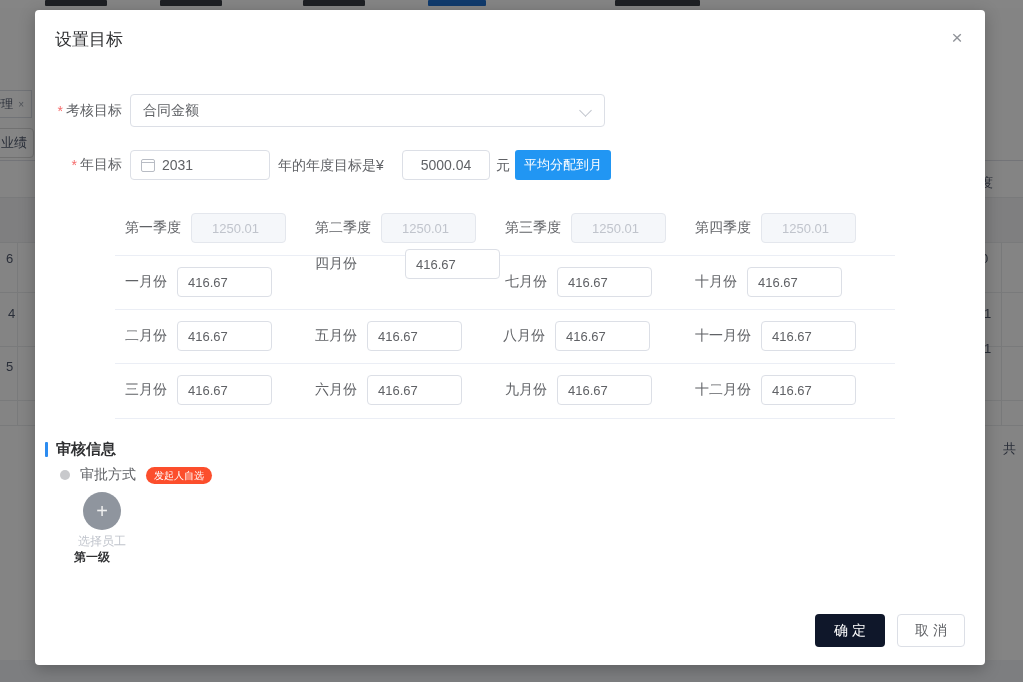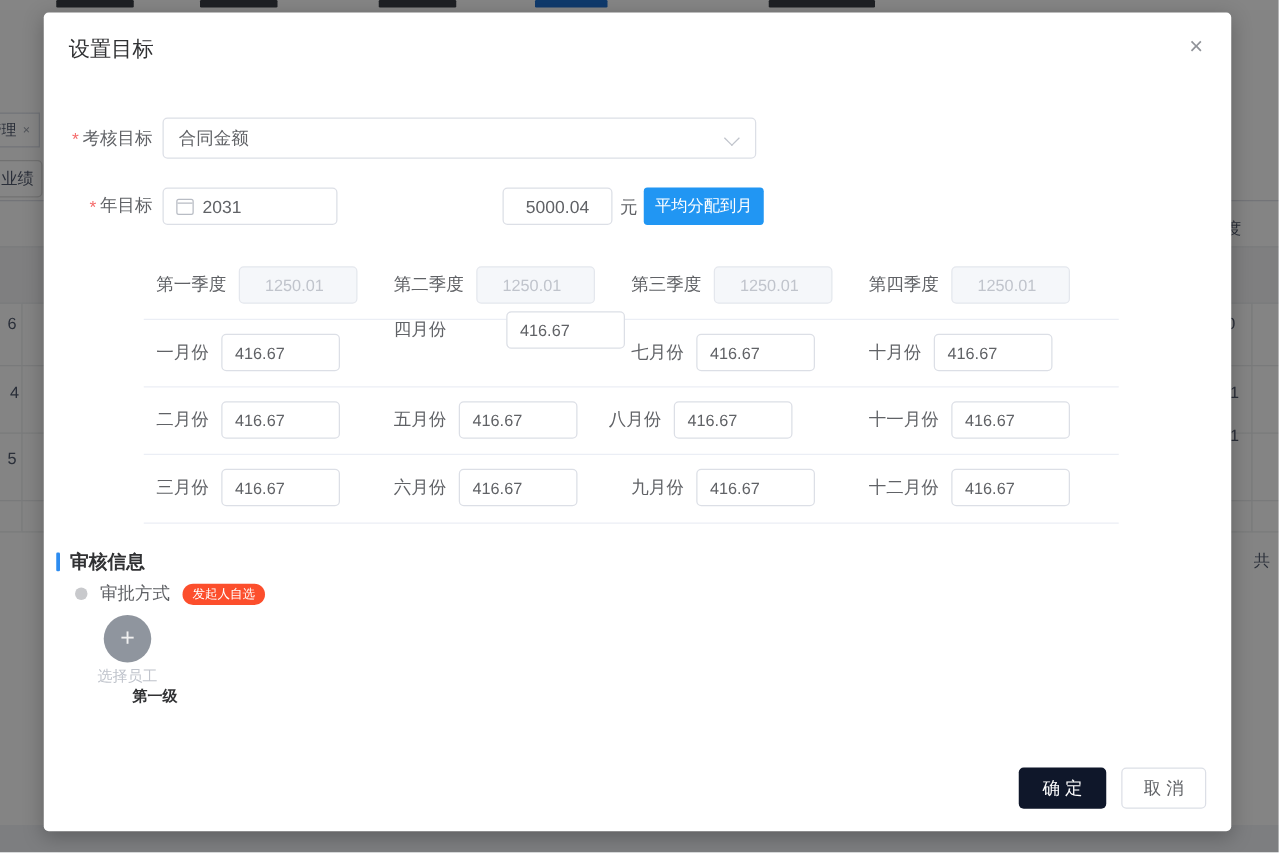--- a/index.html
+++ b/index.html
@@ -63,21 +63,21 @@
   #audit-head{position:absolute;left:10px;top:430px;display:flex;align-items:center;gap:8px;}
   #audit-bar{width:3px;height:15px;background:#2d8cf0;border-radius:1px;}
   #audit-title{font-size:15px;font-weight:bold;color:#303133;}
   #approval-row{position:absolute;left:25px;top:456px;display:flex;align-items:center;gap:10px;height:18px;}
   .radio-dot{width:10px;height:10px;border-radius:50%;background:#c8c9cc;}
   #approval-label{font-size:14px;color:#606266;}
   #approval-badge{background:#fc4e2c;color:#fff;font-size:10px;padding:2px 8px;border-radius:9px;line-height:13px;}
   #add-emp{position:absolute;left:48px;top:482px;width:38px;height:38px;border-radius:50%;background:#8f959e;
     color:#f0f0f0;display:flex;align-items:center;justify-content:center;font-size:20px;cursor:pointer;}
   #add-emp-label{position:absolute;left:27px;top:523px;width:80px;text-align:center;font-size:12px;color:#c0c4cc;}
-  #level-label{position:absolute;left:27px;top:539px;width:80px;text-align:right;font-size:12px;font-weight:bold;color:#303133;}
+  #level-label{position:absolute;left:17px;top:539px;width:80px;text-align:center;font-size:12px;font-weight:bold;color:#303133;}
   
   #confirm-btn{position:absolute;left:780px;top:604px;width:70px;height:33px;background:#0f172a;color:#fff;border:none;
     border-radius:4px;font-size:14px;cursor:pointer;font-family:inherit;}
   #cancel-btn{position:absolute;left:862px;top:604px;width:68px;height:33px;background:#fff;color:#606266;
     border:1px solid #dcdfe6;border-radius:4px;font-size:14px;cursor:pointer;font-family:inherit;}
 </style>
 </head>
 <body>
 
 <div id="bg-page">
@@ -128,20 +128,21 @@
   </div>
 
   <div class="form-label" style="left:0px;top:146px;width:87px;">
     <span class="req">*</span>
     <span>年目标</span>
   </div>
   <div id="year-input">
     <span class="cal-icon"></span>
     <span>2031</span>
   </div>
+  <div id="year-mid">年的年度目标是¥</div>
   <input id="amount-input" value="5000.04" style="">
   <div id="yuan-unit">元</div>
   <button id="dist-btn">平均分配到月</button>
 
   <div class="fgroup disabled" style="left:90px;top:203px;">
     <span class="flabel">第一季度</span>
     <input disabled="" value="1250.01" style="">
   </div>
   <div class="fgroup disabled" style="left:280px;top:203px;">
     <span class="flabel">第二季度</span>
@@ -176,21 +177,21 @@
   <div class="mdivider" style="top:299px;"></div>
 
   <div class="fgroup" style="left:90px;top:311px;">
     <span class="flabel">二月份</span>
     <input value="416.67" style="">
   </div>
   <div class="fgroup" style="left:280px;top:311px;">
     <span class="flabel">五月份</span>
     <input value="416.67" style="">
   </div>
-  <div class="fgroup" style="left:452px;top:311px;">
+  <div class="fgroup" style="left:468px;top:311px;">
     <span class="flabel">八月份</span>
     <input value="416.67" style="">
   </div>
   <div class="fgroup" style="left:660px;top:311px;">
     <span class="flabel">十一月份</span>
     <input value="416.67" style="">
   </div>
   <div class="mdivider" style="top:353px;"></div>
 
   <div class="fgroup" style="left:90px;top:365px;">

